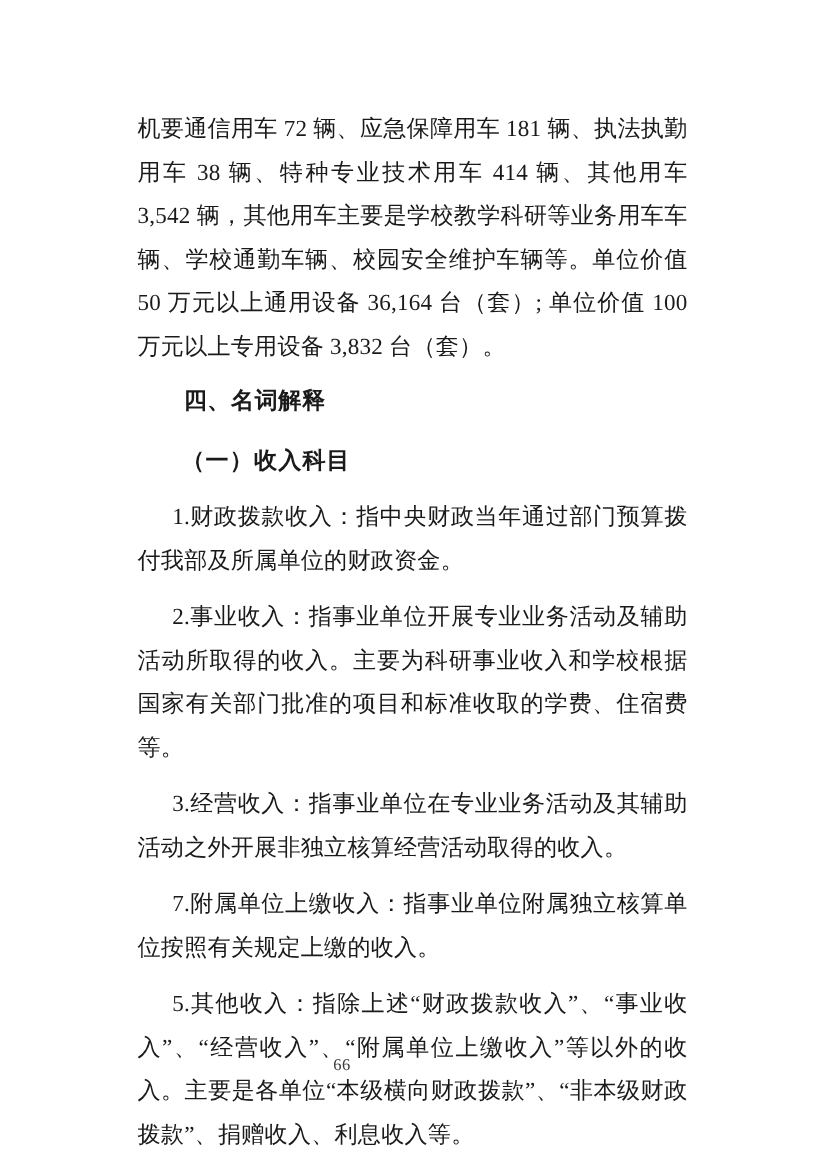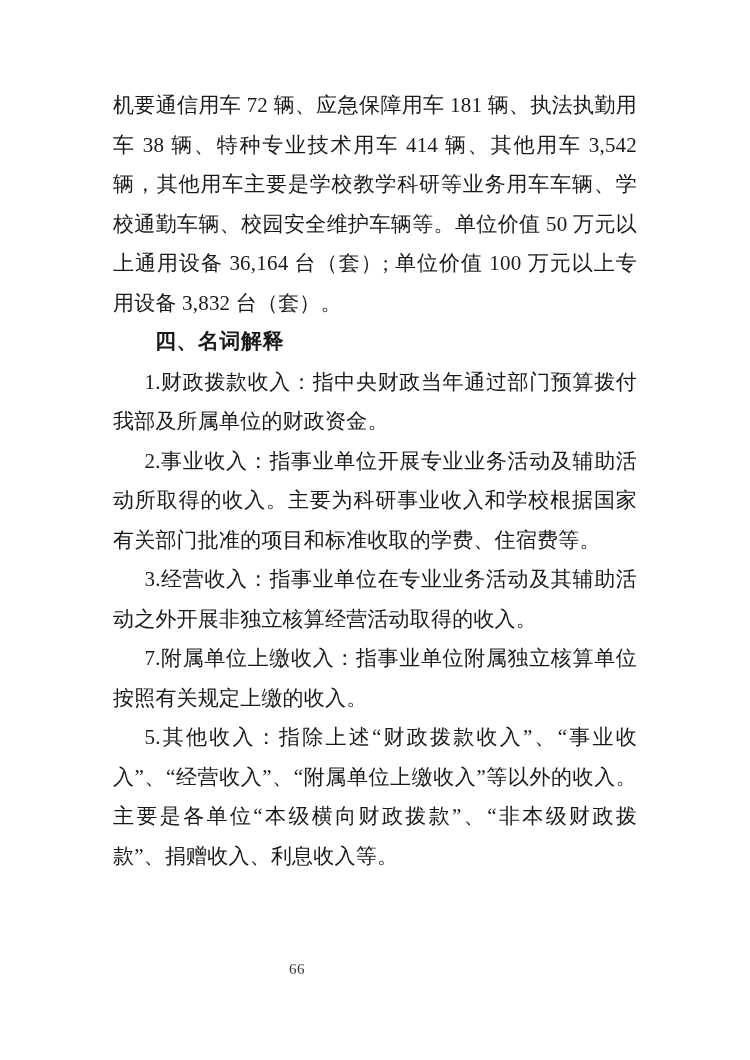--- a/index.html
+++ b/index.html
@@ -27,21 +27,21 @@
     top: 86px;
     left: 113px;
     width: 524px;
     font-size: 21px;
     line-height: 39.5px;
     text-align: justify;
     text-align-last: left;
     letter-spacing: 0.2px;
   }
   .content p {
-    margin: 0;
+    margin: 12px;
   }
   .para-continuation {
     text-indent: 0;
   }
   .heading-l1 {
     text-indent: 2em;
     font-weight: 700;
     font-family: Liberation Mono, monospace;
     letter-spacing: 0.5px;
   }
@@ -58,32 +58,34 @@
   }
   .page-number {
     position: absolute;
     top: 961px;
     left: 0;
     width: 594px;
     text-align: center;
     font-size: 15px;
     color: #3a3a3a;
     letter-spacing: 0.5px;
+    padding-left: 14px;
   }
 </style>
 </head>
 <body>
 
 <div class="doc-page">
   <div class="content">
 
     <p class="para-continuation">机要通信用车 72 辆、应急保障用车 181 辆、执法执勤用车 38 辆、特种专业技术用车 414 辆、其他用车 3,542 辆，其他用车主要是学校教学科研等业务用车车辆、学校通勤车辆、校园安全维护车辆等。单位价值 50 万元以上通用设备 36,164 台（套）; 单位价值 100 万元以上专用设备 3,832 台（套）。</p>
 
     <p class="heading-l1">四、名词解释</p>
 
+    <p class="heading-l2">（一）收入科目</p>
 
     <p class="def"><span class="term">1.财政拨款收入：</span><span>指中央财政当年通过部门预算拨付我部及所属单位的财政资金。</span></p>
 
     <p class="def"><span class="term">2.事业收入：</span><span>指事业单位开展专业业务活动及辅助活动所取得的收入。主要为科研事业收入和学校根据国家有关部门批准的项目和标准收取的学费、住宿费等。</span></p>
 
     <p class="def"><span class="term">3.经营收入：</span><span>指事业单位在专业业务活动及其辅助活动之外开展非独立核算经营活动取得的收入。</span></p>
 
     <p class="def"><span class="term">7.附属单位上缴收入：</span><span>指事业单位附属独立核算单位按照有关规定上缴的收入。</span></p>
 
     <p class="def"><span class="term">5.其他收入：</span><span>指除上述“财政拨款收入”、“事业收入”、“经营收入”、“附属单位上缴收入”等以外的收入。主要是各单位“本级横向财政拨款”、“非本级财政拨款”、捐赠收入、利息收入等。</span></p>

